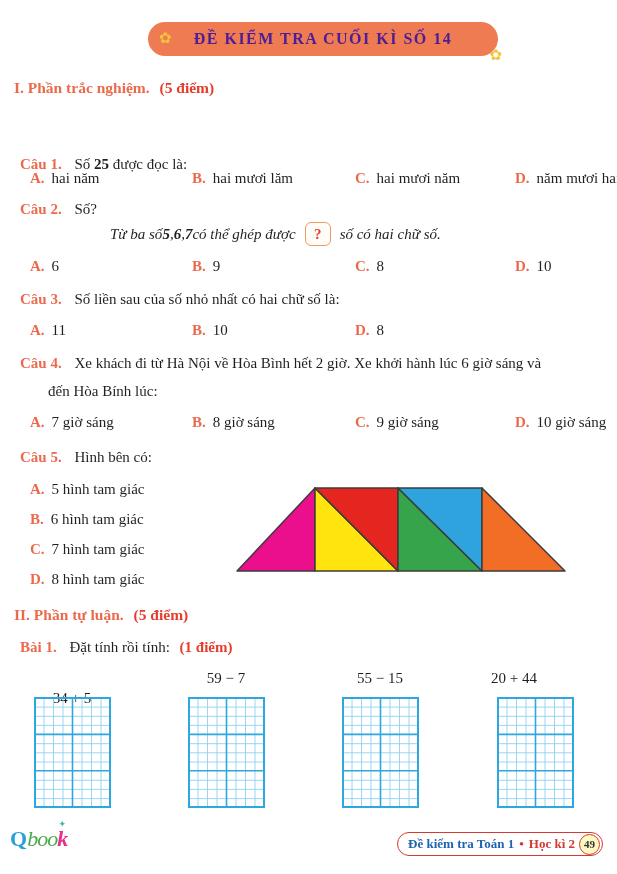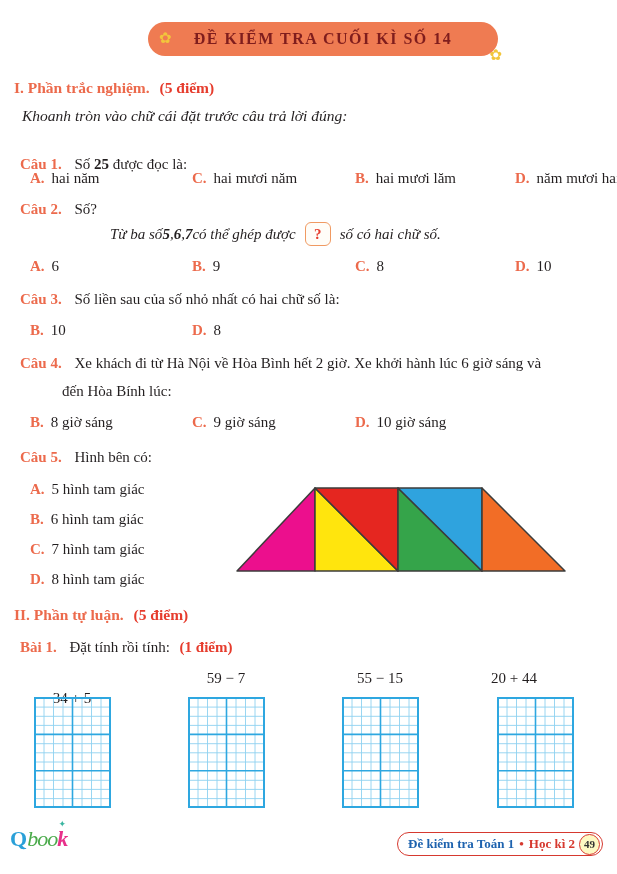--- a/index.html
+++ b/index.html
@@ -7,21 +7,21 @@
     --text-color:#231f20; --grid-minor:#8ed1f0; --grid-major:#2ea7e0;
     --footer-blue:#1e63af; --footer-red:#d6392f; --box-border:#f09a62;
   }
   html,body{margin:0;padding:0;background:#fff;}
   .page{position:relative;width:617px;height:874px;background:#ffffff;overflow:hidden;
         font-family:"Liberation Serif",serif;font-size:15px;color:var(--text-color);}
   .abs{position:absolute;}
   
   .banner{left:148px;top:22px;width:350px;height:34px;background:var(--banner-bg);
           border-radius:17px;text-align:center;line-height:34px;}
-  .banner-title{color:#7f1d1d;font-weight:bold;font-size:16px;letter-spacing:1.5px;}
+  .banner-title{color:#4c1d95;font-weight:bold;font-size:16px;letter-spacing:1.5px;}
   .flower{position:absolute;color:var(--flower);font-size:15px;line-height:1;}
   .flower.fl-left{left:11px;top:9px;}
   .flower.fl-right{right:-4px;bottom:-7px;}
   
   .sec-head{left:14px;font-weight:bold;font-size:15.5px;}
   .sec-title{color:var(--accent-orange);}
   .sec-points{color:var(--accent-red);margin-left:6px;}
   .instruction{left:22px;font-style:italic;font-size:15.5px;}
   
   .q-line{left:20px;white-space:nowrap;}
@@ -62,30 +62,29 @@
   <div class="abs banner">
     <span class="flower fl-left">✿</span>
     <span class="banner-title">ĐỀ KIỂM TRA CUỐI KÌ SỐ 14</span>
     <span class="flower fl-right">✿</span>
   </div>
 
   <div class="abs sec-head" style="top:79px;">
     <span class="sec-title">I. Phần trắc nghiệm.</span>
     <span class="sec-points">(5 điểm)</span>
   </div>
-  <div class="abs instruction" style="top:107px;">Khoanh tròn vào chữ cái đặt trước câu trả lời đúng:</div>
 
   <div class="abs q-line" style="top:156px;">
     <span class="q-label">Câu 1.</span>
     <span><span>Số </span><b>25</b><span> được đọc là:</span></span>
   </div>
   <div class="abs opt-row" style="top:170px;">
     <span><b class="ol">A.</b><span>hai năm</span></span>
+    <span><b class="ol">B.</b><span>hai mươi lăm</span></span>
     <span><b class="ol">C.</b><span>hai mươi năm</span></span>
-    <span><b class="ol">B.</b><span>hai mươi lăm</span></span>
     <span><b class="ol">D.</b><span>năm mươi hai</span></span>
   </div>
 
   <div class="abs q-line" style="top:201px;">
     <span class="q-label">Câu 2.</span>
     <span>Số?</span>
   </div>
   <div class="abs q2sub" style="top:222px;">
     <span>Từ ba số </span>
       <b>5</b>
@@ -102,30 +101,32 @@
     <span><b class="ol">B.</b><span>9</span></span>
     <span><b class="ol">C.</b><span>8</span></span>
     <span><b class="ol">D.</b><span>10</span></span>
   </div>
 
   <div class="abs q-line" style="top:291px;">
     <span class="q-label">Câu 3.</span>
     <span>Số liền sau của số nhỏ nhất có hai chữ số là:</span>
   </div>
   <div class="abs opt-row" style="top:322px;">
+    <span><b class="ol">A.</b><span>11</span></span>
     <span><b class="ol">B.</b><span>10</span></span>
     <span><b class="ol">D.</b><span>8</span></span>
   </div>
 
   <div class="abs q-line" style="top:355px;">
     <span class="q-label">Câu 4.</span>
     <span>Xe khách đi từ Hà Nội về Hòa Bình hết 2 giờ. Xe khởi hành lúc 6 giờ sáng và</span>
   </div>
-  <div class="abs" style="left:62px;top:383px;">đến Hòa Bính lúc:</div>
+  <div class="abs" style="left:48px;top:383px;">đến Hòa Bính lúc:</div>
   <div class="abs opt-row" style="top:414px;">
+    <span><b class="ol">A.</b><span>7 giờ sáng</span></span>
     <span><b class="ol">B.</b><span>8 giờ sáng</span></span>
     <span><b class="ol">C.</b><span>9 giờ sáng</span></span>
     <span><b class="ol">D.</b><span>10 giờ sáng</span></span>
   </div>
 
   <div class="abs q-line" style="top:449px;">
     <span class="q-label">Câu 5.</span>
     <span>Hình bên có:</span>
   </div>
   <div class="abs q5-opts" style="top:474px;">

